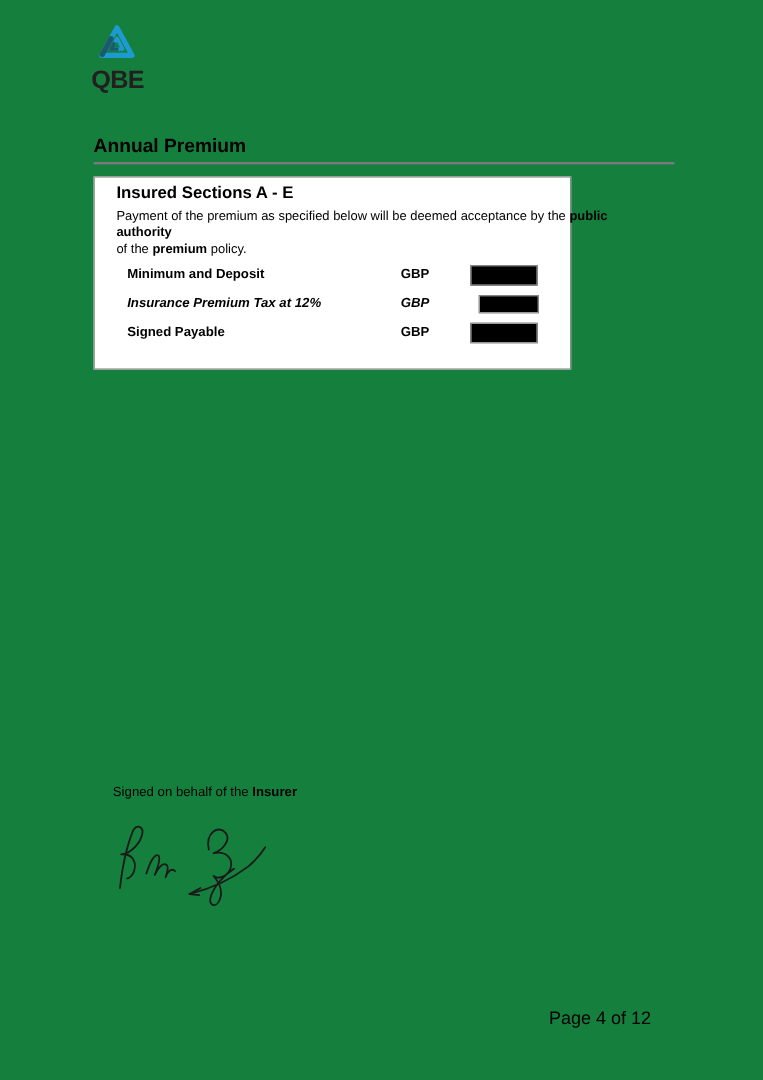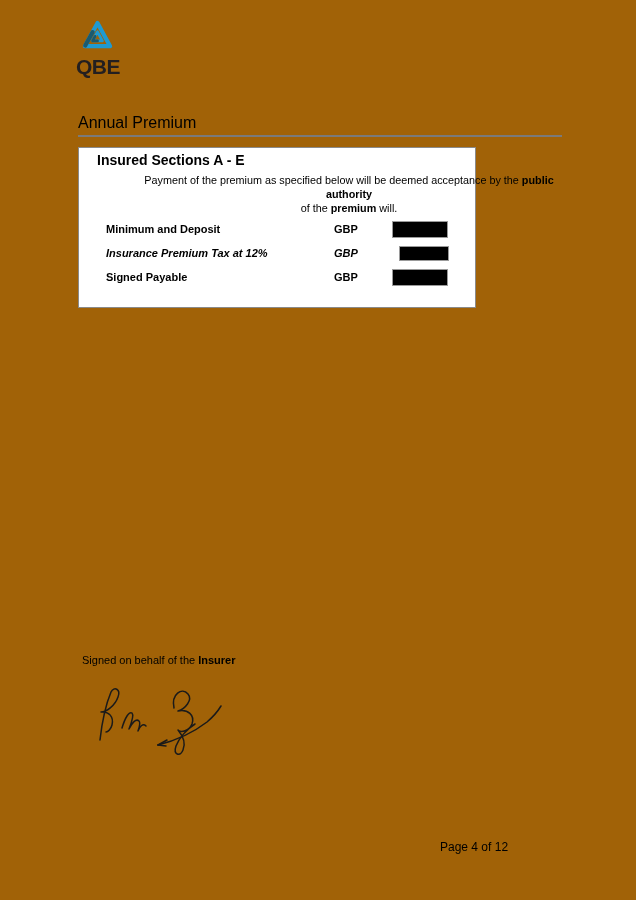--- a/index.html
+++ b/index.html
@@ -9,52 +9,52 @@
     --rule-gray:#7a7a7a;
     --box-border:#8a8a8a;
     --redaction:#000000;
     --redaction-outline:#9a9a9a;
     --ink:#000000;
     --sig-ink:#1a1a1a;
   }
   *{margin:0;padding:0;box-sizing:border-box;}
   html,body{background:#ffffff;}
   body{font-family:"Liberation Sans", sans-serif;color:var(--ink);}
-  .page{position:relative;width:636px;height:900px;background:#a16207;overflow:hidden;}
+  .page{position:relative;width:636px;height:900px;background:#15803d;overflow:hidden;}
 
   
   .brand{position:absolute;left:76px;top:18px;width:60px;}
   .brand svg{display:block;margin-left:4px;}
   .wordmark{font-size:21px;font-weight:700;letter-spacing:-0.5px;color:var(--wordmark);margin-top:1px;}
 
   
-  .doc-title{position:absolute;left:78px;top:114px;font-size:16px;font-weight:400;color:var(--ink);}
+  .doc-title{position:absolute;left:78px;top:114px;font-size:16px;font-weight:700;color:var(--ink);}
   .title-rule{position:absolute;left:78px;top:135px;width:484px;height:2px;background:var(--rule-gray);}
 
   
-  .section-box{position:absolute;left:78px;top:147px;width:398px;height:161px;border:1px solid var(--box-border);background:#fff;text-align:center;}
+  .section-box{position:absolute;left:78px;top:147px;width:398px;height:161px;border:1px solid var(--box-border);background:#fff;}
   .section-heading{position:absolute;left:18px;top:4px;font-size:14px;font-weight:700;}
-  .section-intro{position:absolute;left:18px;top:25px;width:448px;font-size:10.8px;line-height:14px;margin-left:28px;}
+  .section-intro{position:absolute;left:18px;top:25px;width:448px;font-size:10.8px;line-height:14px;}
   .prow{position:absolute;left:27px;width:440px;height:17px;padding-left:16px;}
   .prow.r1{top:73px;}
   .prow.r2{top:97px;font-style:italic;}
   .prow.r3{top:121px;}
   .rlabel{position:absolute;left:0;top:2px;font-size:11px;font-weight:700;white-space:nowrap;}
   .rcur{position:absolute;left:228px;top:2px;font-size:11px;font-weight:700;}
   .redact{position:absolute;top:0;height:17px;background:var(--redaction);border:1px solid var(--redaction-outline);}
   .prow.r1 .redact{left:286px;width:56px;}
   .prow.r2 .redact{left:293px;width:50px;height:15px;top:1px;}
   .prow.r3 .redact{left:286px;width:56px;}
 
   
-  .signed-caption{position:absolute;left:82px;top:654px;font-size:11px;}
+  .signed-caption{position:absolute;left:94px;top:654px;font-size:11px;}
   .signature{position:absolute;left:94px;top:682px;}
 
   
-  .page-footer{position:absolute;left:440px;top:840px;width:120px;text-align:left;font-size:12px;}
+  .page-footer{position:absolute;left:440px;top:840px;width:120px;text-align:center;font-size:15px;}
 
   b{font-weight:700;}
   .knot-main{stroke:var(--logo-blue);fill:none;stroke-linejoin:round;stroke-linecap:round;}
   .knot-dark{stroke:var(--logo-dark);fill:none;stroke-linejoin:round;stroke-linecap:round;}
   .sig-path{stroke:var(--sig-ink);fill:none;stroke-width:1.5;stroke-linecap:round;stroke-linejoin:round;}
 </style>
 </head>
 <body>
 
 <div class="page">
@@ -68,21 +68,21 @@
     </svg>
     <div class="wordmark">QBE</div>
   </div>
 
   <div class="doc-title">Annual Premium</div>
   <div class="title-rule"></div>
 
   <div class="section-box">
     <div class="section-heading">Insured Sections A - E</div>
 
-    <div class="section-intro"><span>Payment of the premium as specified below will be deemed acceptance by the </span><b>public authority</b><br><span>of the </span><b>premium</b><span> will.</span></div>
+    <div class="section-intro"><span>Payment of the premium as specified below will be deemed acceptance by the </span><b>public authority</b><br><span>of the </span><b>premium</b><span> policy.</span></div>
 
     <div class="prow r1">
       <span class="rlabel">Minimum and Deposit</span>
       <span class="rcur">GBP</span>
       <span class="redact"></span>
     </div>
 
     <div class="prow r2">
       <span class="rlabel">Insurance Premium Tax at 12%</span>
       <span class="rcur">GBP</span>

